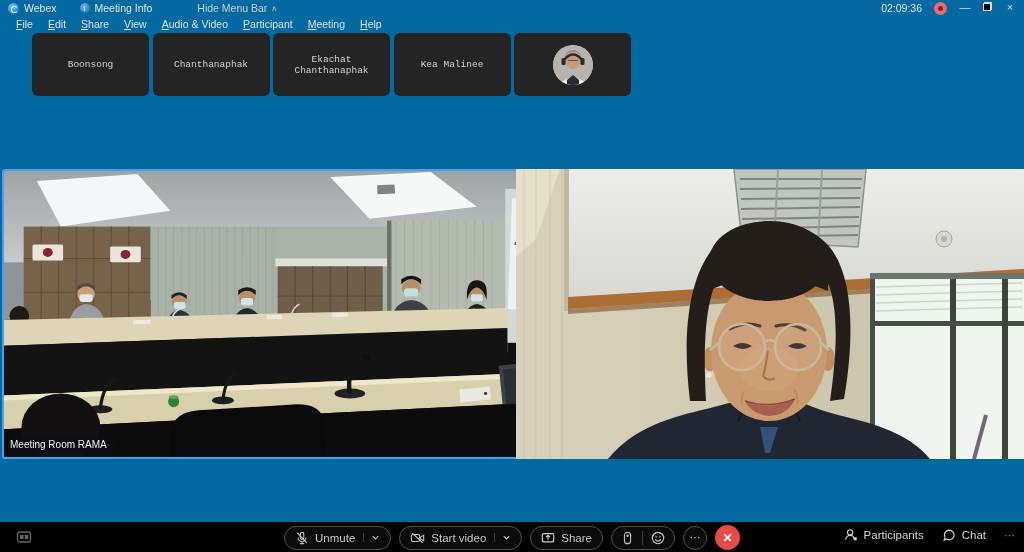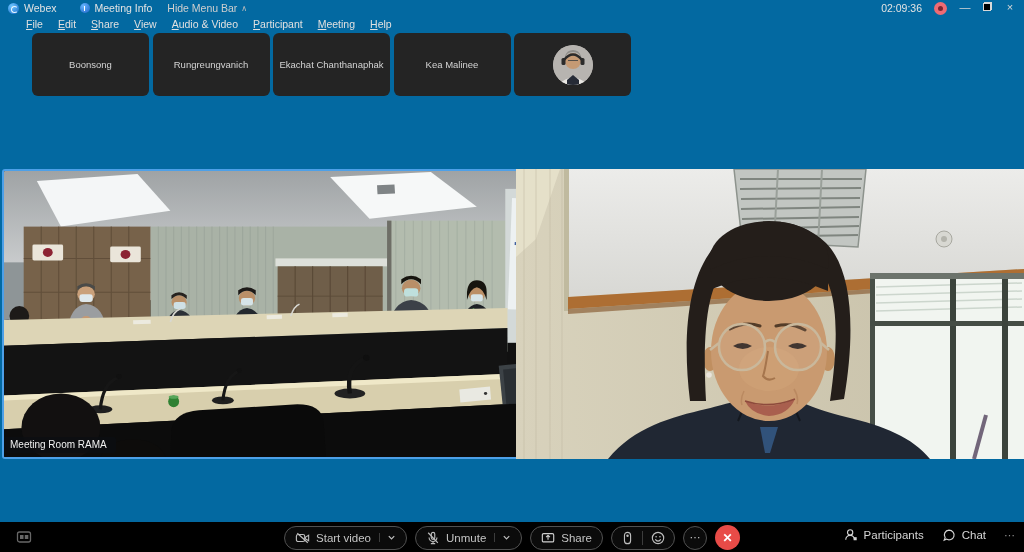--- a/index.html
+++ b/index.html
@@ -10,41 +10,41 @@
   .titlebar{position:absolute;top:0;left:0;right:0;height:16px;display:flex;align-items:center;
             padding:0 8px;color:#e3e3e3;font-size:10.5px;}
   .tb-group{display:flex;align-items:center;gap:5px;}
   .logo-dot{width:11px;height:11px;border-radius:50%;
             background:radial-gradient(circle at 35% 30%,#6ec6ff,#1669c9);position:relative;}
   .logo-dot::after{content:"";position:absolute;left:3px;top:3px;width:5px;height:5px;
             border-radius:50%;border:1.2px solid #eaf6ff;border-right-color:transparent;}
   .info-dot{width:10px;height:10px;border-radius:50%;
             background:radial-gradient(circle at 35% 30%,#66b5ff,#1e63c6);position:relative;margin-left:18px;}
   .info-dot::after{content:"";position:absolute;left:4px;top:2.5px;width:1.5px;height:5px;background:#fff;}
-  .hide-menu{margin-left:10px;color:#cfcfcf;display:flex;align-items:center;gap:4px;}
+  .hide-menu{margin-left:40px;color:#cfcfcf;display:flex;align-items:center;gap:4px;}
   .caret-up{font-size:8px;color:#bdbdbd;}
   .tb-right{margin-left:auto;display:flex;align-items:flex-start;gap:12px;}
   .rec-btn{width:13px;height:13px;border-radius:50%;background:#ee6b74;position:relative;cursor:default;}
   .rec-btn::after{content:"";position:absolute;left:4px;top:4px;width:5px;height:5px;border-radius:50%;background:#7e2430;}
   .win-btn{color:#d8d8d8;font-size:11px;line-height:11px;width:12px;text-align:center;}
   .win-min{letter-spacing:0;}
   .win-restore{position:relative;width:9px;height:9px;}
   .win-restore::before{content:"";position:absolute;right:0;top:0;width:6px;height:6px;border:1px solid #d8d8d8;}
   .win-restore::after{content:"";position:absolute;left:0;bottom:0;width:6px;height:6px;border:1px solid #d8d8d8;background:#000;}
 
   
   .menubar{position:absolute;top:16px;left:0;right:0;height:15px;display:flex;align-items:center;
-           gap:15px;padding:0 26px;color:#e0e0e0;font-size:10.5px;}
+           gap:15px;padding:0 16px;color:#e0e0e0;font-size:10.5px;}
   .menu-item{cursor:default;}
 
   
   .filmstrip{position:absolute;top:33px;left:32px;height:63px;display:flex;gap:3.5px;}
   .ptile{width:117px;height:63px;background:#242424;border-radius:6px;display:flex;
          align-items:center;justify-content:center;color:#d3d3d3;font-size:9.5px;
-         text-align:center;padding:0 5px;box-sizing:border-box;overflow:hidden;}
+         text-align:center;padding:0 11px;box-sizing:border-box;overflow:hidden;font-family:Liberation Mono, monospace;}
   .avatar-wrap{width:40px;height:40px;border-radius:50%;overflow:hidden;background:#b7b4b0;}
 
   
   .video{position:absolute;top:169px;height:290px;background:#111;overflow:hidden;}
   .video-left{left:2px;width:560px;border:2px solid #4da0e8;border-radius:3px;box-sizing:border-box;}
   .video-right{left:516px;width:508px;}
   .video svg{display:block;width:100%;height:100%;}
   .room-label{position:absolute;left:0;bottom:4px;background:rgba(12,14,18,0.78);color:#f0f0f0;
               font-size:10px;padding:2px 9px 3px 6px;border-radius:0 3px 3px 0;}
 
@@ -103,21 +103,21 @@
     <span class="menu-item"><span style="text-decoration:underline">P</span>articipant</span>
     <span class="menu-item"><span style="text-decoration:underline">M</span>eeting</span>
     <span class="menu-item"><span style="text-decoration:underline">H</span>elp</span>
   </div>
 
   <div class="filmstrip">
     <div class="ptile">
         <span>Boonsong</span>
       </div>
     <div class="ptile">
-        <span>Rungreungvanich</span>
+        <span>Chanthanaphak</span>
       </div>
     <div class="ptile">
         <span>Ekachat Chanthanaphak</span>
       </div>
     <div class="ptile">
         <span>Kea Malinee</span>
       </div>
     <div class="ptile">
       <div class="avatar-wrap">
         <svg viewBox="0 0 40 40">
@@ -304,49 +304,49 @@
 
   <div class="controlbar">
     <svg class="layout-btn icon" width="16" height="16" viewBox="0 0 16 16">
       <rect x="1.5" y="3" width="13" height="10" rx="2" fill="none" stroke="#8a8a8a" stroke-width="1.3"></rect>
       <rect x="4" y="6" width="3.5" height="4" fill="#8a8a8a"></rect>
       <rect x="8.8" y="6" width="3.5" height="4" fill="#8a8a8a"></rect>
     </svg>
 
     <div class="center-cluster">
       <div class="pill">
+        <svg class="icon" width="14" height="14" viewBox="0 0 16 16">
+          <rect x="6" y="1.5" width="4" height="8" rx="2" fill="none" stroke="#bdbdbd" stroke-width="1.3"></rect>
+          <path d="M3.5,7.5 a4.5,4.5 0 0 0 9,0 M8,12 V14.5 M5.5,14.5 h5" stroke="#bdbdbd" stroke-width="1.3" fill="none"></path>
+          <line x1="2.5" y1="2" x2="13.5" y2="13.5" stroke="#bdbdbd" stroke-width="1.4"></line>
+        </svg>
+        <span>Unmute</span>
+        <span class="chev">
+          <svg class="icon" width="9" height="9" viewBox="0 0 10 10">
+            <polyline points="2,3.5 5,6.5 8,3.5" fill="none" stroke="#bdbdbd" stroke-width="1.4"></polyline>
+          </svg>
+        </span>
+      </div>
+
+      <div class="pill">
         <svg class="icon" width="15" height="14" viewBox="0 0 17 16">
           <rect x="1.5" y="4" width="9.5" height="8" rx="2" fill="none" stroke="#bdbdbd" stroke-width="1.3"></rect>
           <polygon points="12,7 15.5,4.8 15.5,11.2 12,9" fill="none" stroke="#bdbdbd" stroke-width="1.2"></polygon>
           <line x1="2.5" y1="2.5" x2="14.5" y2="13.5" stroke="#bdbdbd" stroke-width="1.4"></line>
         </svg>
         <span>Start video</span>
         <span class="chev">
           <svg class="icon" width="9" height="9" viewBox="0 0 10 10">
             <polyline points="2,3.5 5,6.5 8,3.5" fill="none" stroke="#bdbdbd" stroke-width="1.4"></polyline>
           </svg>
         </span>
       </div>
 
       <div class="pill">
         <svg class="icon" width="14" height="14" viewBox="0 0 16 16">
-          <rect x="6" y="1.5" width="4" height="8" rx="2" fill="none" stroke="#bdbdbd" stroke-width="1.3"></rect>
-          <path d="M3.5,7.5 a4.5,4.5 0 0 0 9,0 M8,12 V14.5 M5.5,14.5 h5" stroke="#bdbdbd" stroke-width="1.3" fill="none"></path>
-          <line x1="2.5" y1="2" x2="13.5" y2="13.5" stroke="#bdbdbd" stroke-width="1.4"></line>
-        </svg>
-        <span>Unmute</span>
-        <span class="chev">
-          <svg class="icon" width="9" height="9" viewBox="0 0 10 10">
-            <polyline points="2,3.5 5,6.5 8,3.5" fill="none" stroke="#bdbdbd" stroke-width="1.4"></polyline>
-          </svg>
-        </span>
-      </div>
-
-      <div class="pill">
-        <svg class="icon" width="14" height="14" viewBox="0 0 16 16">
           <rect x="1.5" y="3" width="13" height="9.5" rx="1.5" fill="none" stroke="#cfcfcf" stroke-width="1.3"></rect>
           <path d="M8,10 V5.2 M5.8,7 L8,4.8 L10.2,7" stroke="#cfcfcf" stroke-width="1.3" fill="none"></path>
         </svg>
         <span>Share</span>
       </div>
 
       <div class="pill pill-icons">
         <svg class="icon" width="13" height="14" viewBox="0 0 14 16">
           <rect x="3.5" y="1.5" width="7" height="13" rx="3.5" fill="none" stroke="#bdbdbd" stroke-width="1.3"></rect>
           <circle cx="7" cy="5.5" r="1.4" fill="#bdbdbd"></circle>

